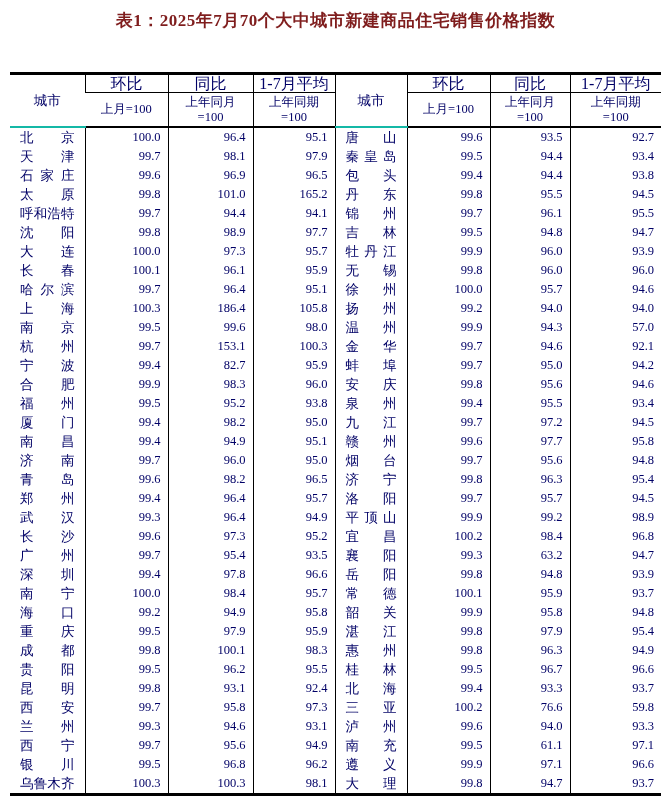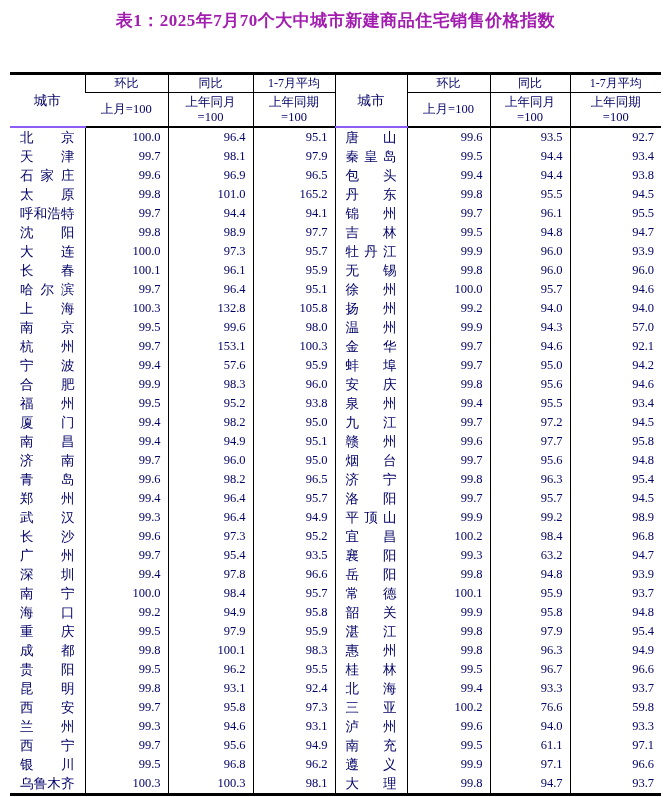--- a/index.html
+++ b/index.html
@@ -12,21 +12,21 @@
     color: #000066;
     box-sizing: border-box;
   }
   .title {
     margin: 0;
     padding-top: 9px;
     height: 24px;
     text-align: center;
     font-size: 17px;
     font-weight: bold;
-    color: #a21caf;
+    color: #7f1d1d;
     letter-spacing: 0.5px;
   }
   table.idx {
     margin: 39px 0 0 10px;
     width: 651px;
     table-layout: fixed;
     border-collapse: collapse;
     border-top: 3px solid #000000;
     border-bottom: 3px solid #000000;
     color: #000066;
@@ -36,25 +36,25 @@
     padding: 0;
     vertical-align: middle;
     text-align: center;
   }
   
   table.idx th + th,
   table.idx td + td { border-left: 1px solid #000000; }
 
   th.cityh {
     font-size: 13.5px;
-    border-bottom: 2px solid #8b5cf6;
+    border-bottom: 2px solid #14b8a6;
   }
   th.toph {
     height: 17px;
-    font-size: 12px;
+    font-size: 16px;
     line-height: 17px;
     border-bottom: 1px solid #000000;
     margin-left: 47px;
   }
   th.subh {
     height: 33px;
     font-size: 12.5px;
     line-height: 15px;
     border-bottom: 2px solid #000000;
   }
@@ -197,21 +197,21 @@
           <td class="val">96.4</td>
           <td class="val">95.1</td>
           <td class="city">徐州</td>
           <td class="val">100.0</td>
           <td class="val">95.7</td>
           <td class="val">94.6</td>
         </tr>
         <tr>
           <td class="city">上海</td>
           <td class="val">100.3</td>
-          <td class="val">132.8</td>
+          <td class="val">186.4</td>
           <td class="val">105.8</td>
           <td class="city">扬州</td>
           <td class="val">99.2</td>
           <td class="val">94.0</td>
           <td class="val">94.0</td>
         </tr>
         <tr>
           <td class="city">南京</td>
           <td class="val">99.5</td>
           <td class="val">99.6</td>
@@ -227,21 +227,21 @@
           <td class="val">153.1</td>
           <td class="val">100.3</td>
           <td class="city">金华</td>
           <td class="val">99.7</td>
           <td class="val">94.6</td>
           <td class="val">92.1</td>
         </tr>
         <tr>
           <td class="city">宁波</td>
           <td class="val">99.4</td>
-          <td class="val">57.6</td>
+          <td class="val">82.7</td>
           <td class="val">95.9</td>
           <td class="city">蚌埠</td>
           <td class="val">99.7</td>
           <td class="val">95.0</td>
           <td class="val">94.2</td>
         </tr>
         <tr>
           <td class="city">合肥</td>
           <td class="val">99.9</td>
           <td class="val">98.3</td>

